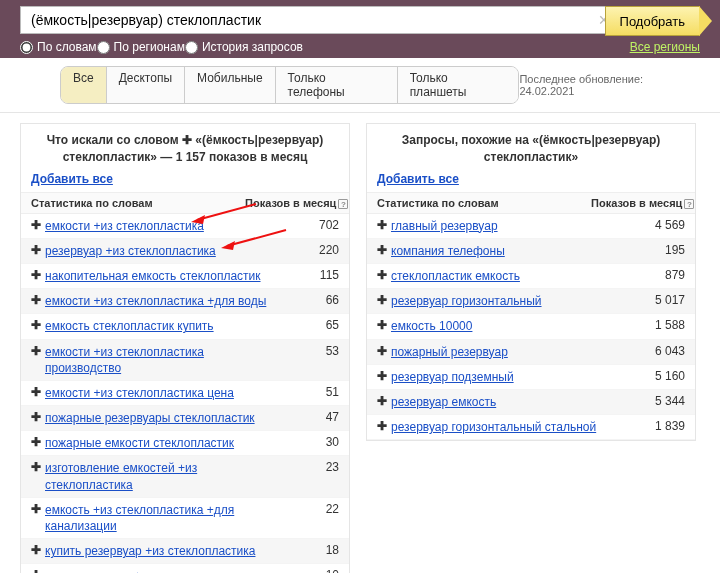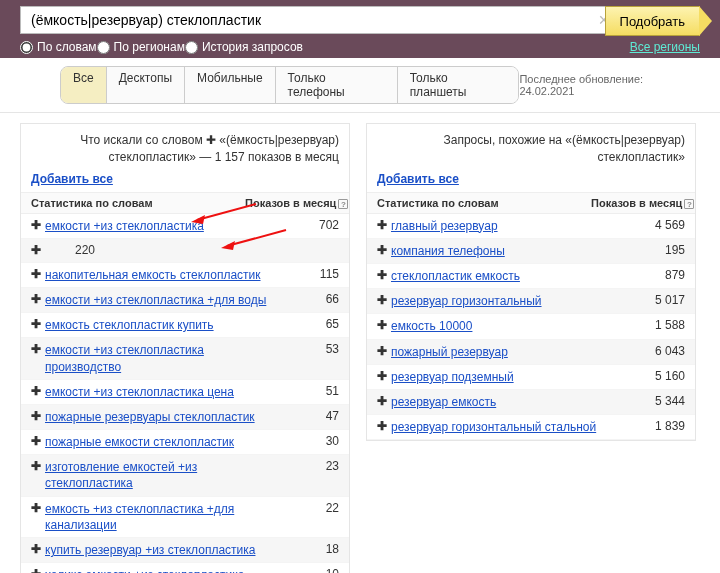--- a/index.html
+++ b/index.html
@@ -61,21 +61,21 @@
     margin-top: 4px;
     display: flex;
     align-items: center;
     color: #fff;
     font-size: 12px;
   }
   .radio-row label { display: inline-flex; align-items: center; gap: 4px; cursor: pointer;}
   .radio-row input[type=radio]{ accent-color:#fff; margin:0;}
   .all-regions {
     margin-left: auto;
-    color: #5eead4;
+    color: #bef264;
     text-decoration: underline;
     cursor: pointer;
     font-size: 12px;
   }
   
   .tabs-row {
     display: flex;
     align-items: center;
     padding: 8px 20px;
     border-bottom: 1px solid #e5e5e5;
@@ -107,22 +107,22 @@
     padding: 10px 20px;
     gap: 16px;
     align-items: flex-start;
   }
   .panel {
     border: 1px solid #e5e5e5;
     flex: 0 0 330px;
   }
   .panel.right { flex: 0 0 330px; }
   .panel-title {
-    text-align: right;
-    font-weight: normal;
+    text-align: center;
+    font-weight: bold;
     font-size: 12px;
     padding: 8px 10px 6px 10px;
     line-height: 1.4;
   }
   .add-all {
     color: #1a4fc7;
     text-decoration: underline;
     font-weight: bold;
     cursor: pointer;
     padding: 0 10px 6px 10px;
@@ -239,20 +239,21 @@
       </span>
     </div>
     <div class="rows" id="left-rows">
         <div class="row">
           <span class="plus">✚</span>
           <a class="term">емкости +из стеклопластика</a>
           <span class="num">702</span>
         </div>
         <div class="row alt">
           <span class="plus">✚</span>
+          <a class="term">резервуар +из стеклопластика</a>
           <span class="num">220</span>
         </div>
         <div class="row">
           <span class="plus">✚</span>
           <a class="term">накопительная емкость стеклопластик</a>
           <span class="num">115</span>
         </div>
         <div class="row alt">
           <span class="plus">✚</span>
           <a class="term">емкости +из стеклопластика +для воды</a>

